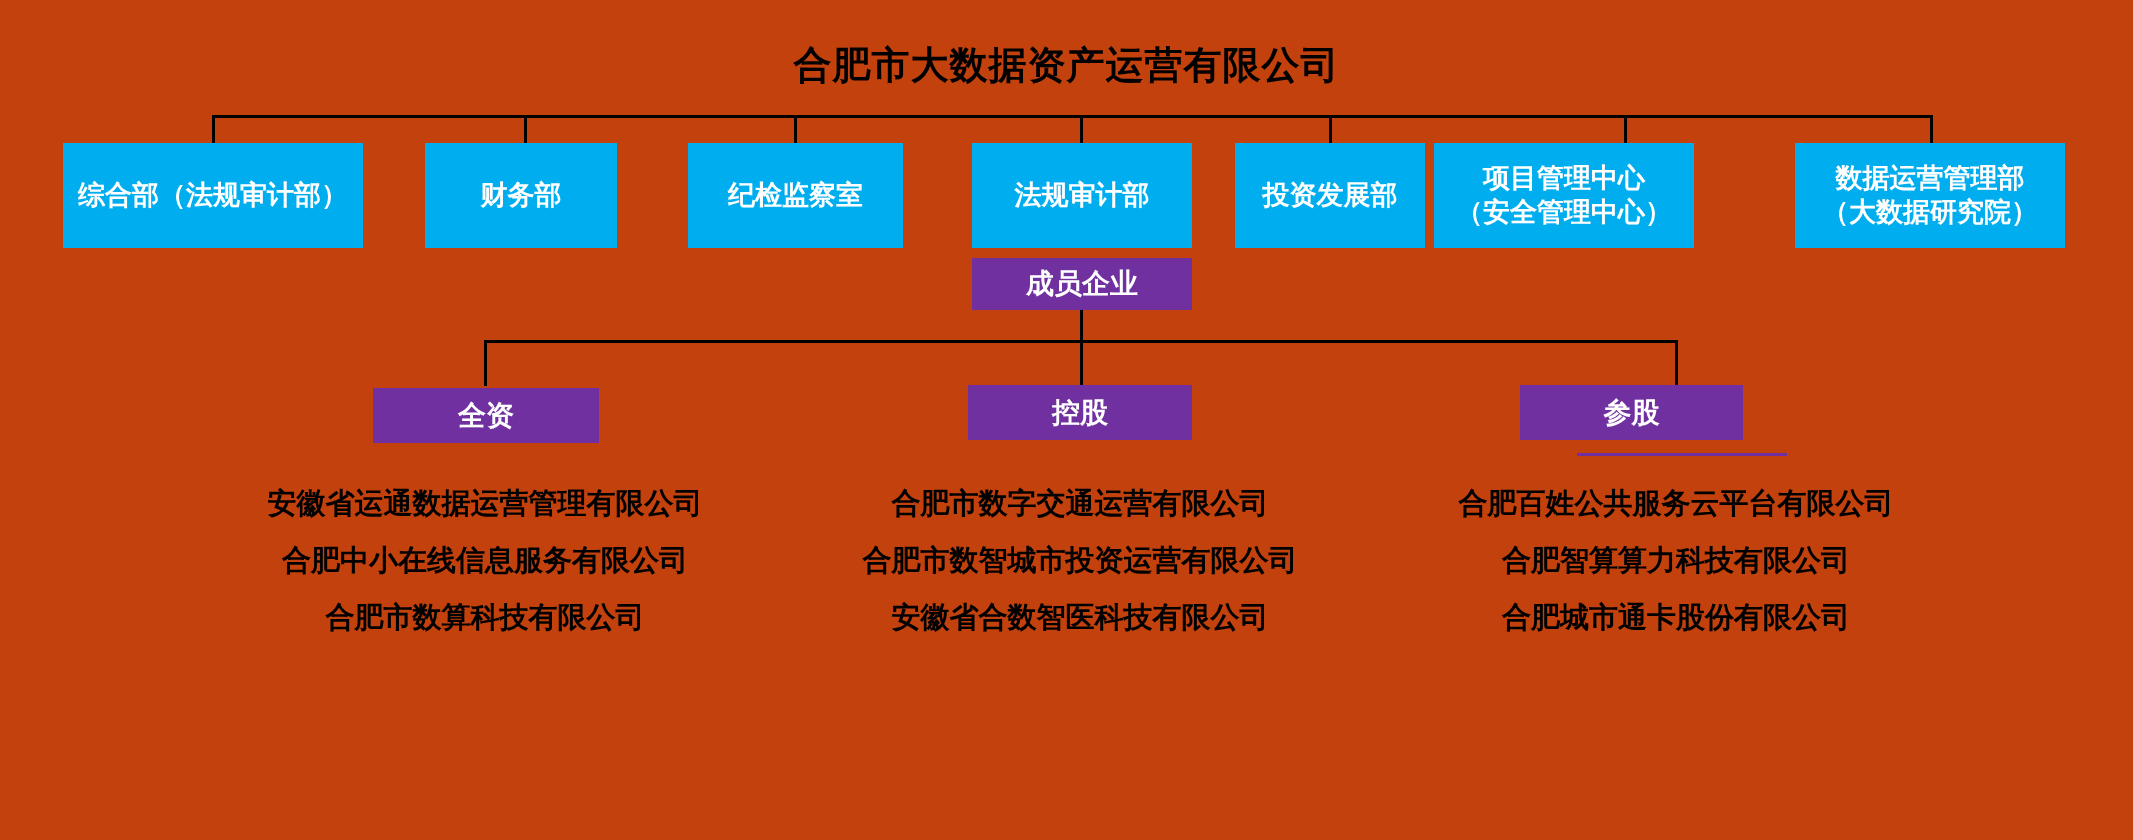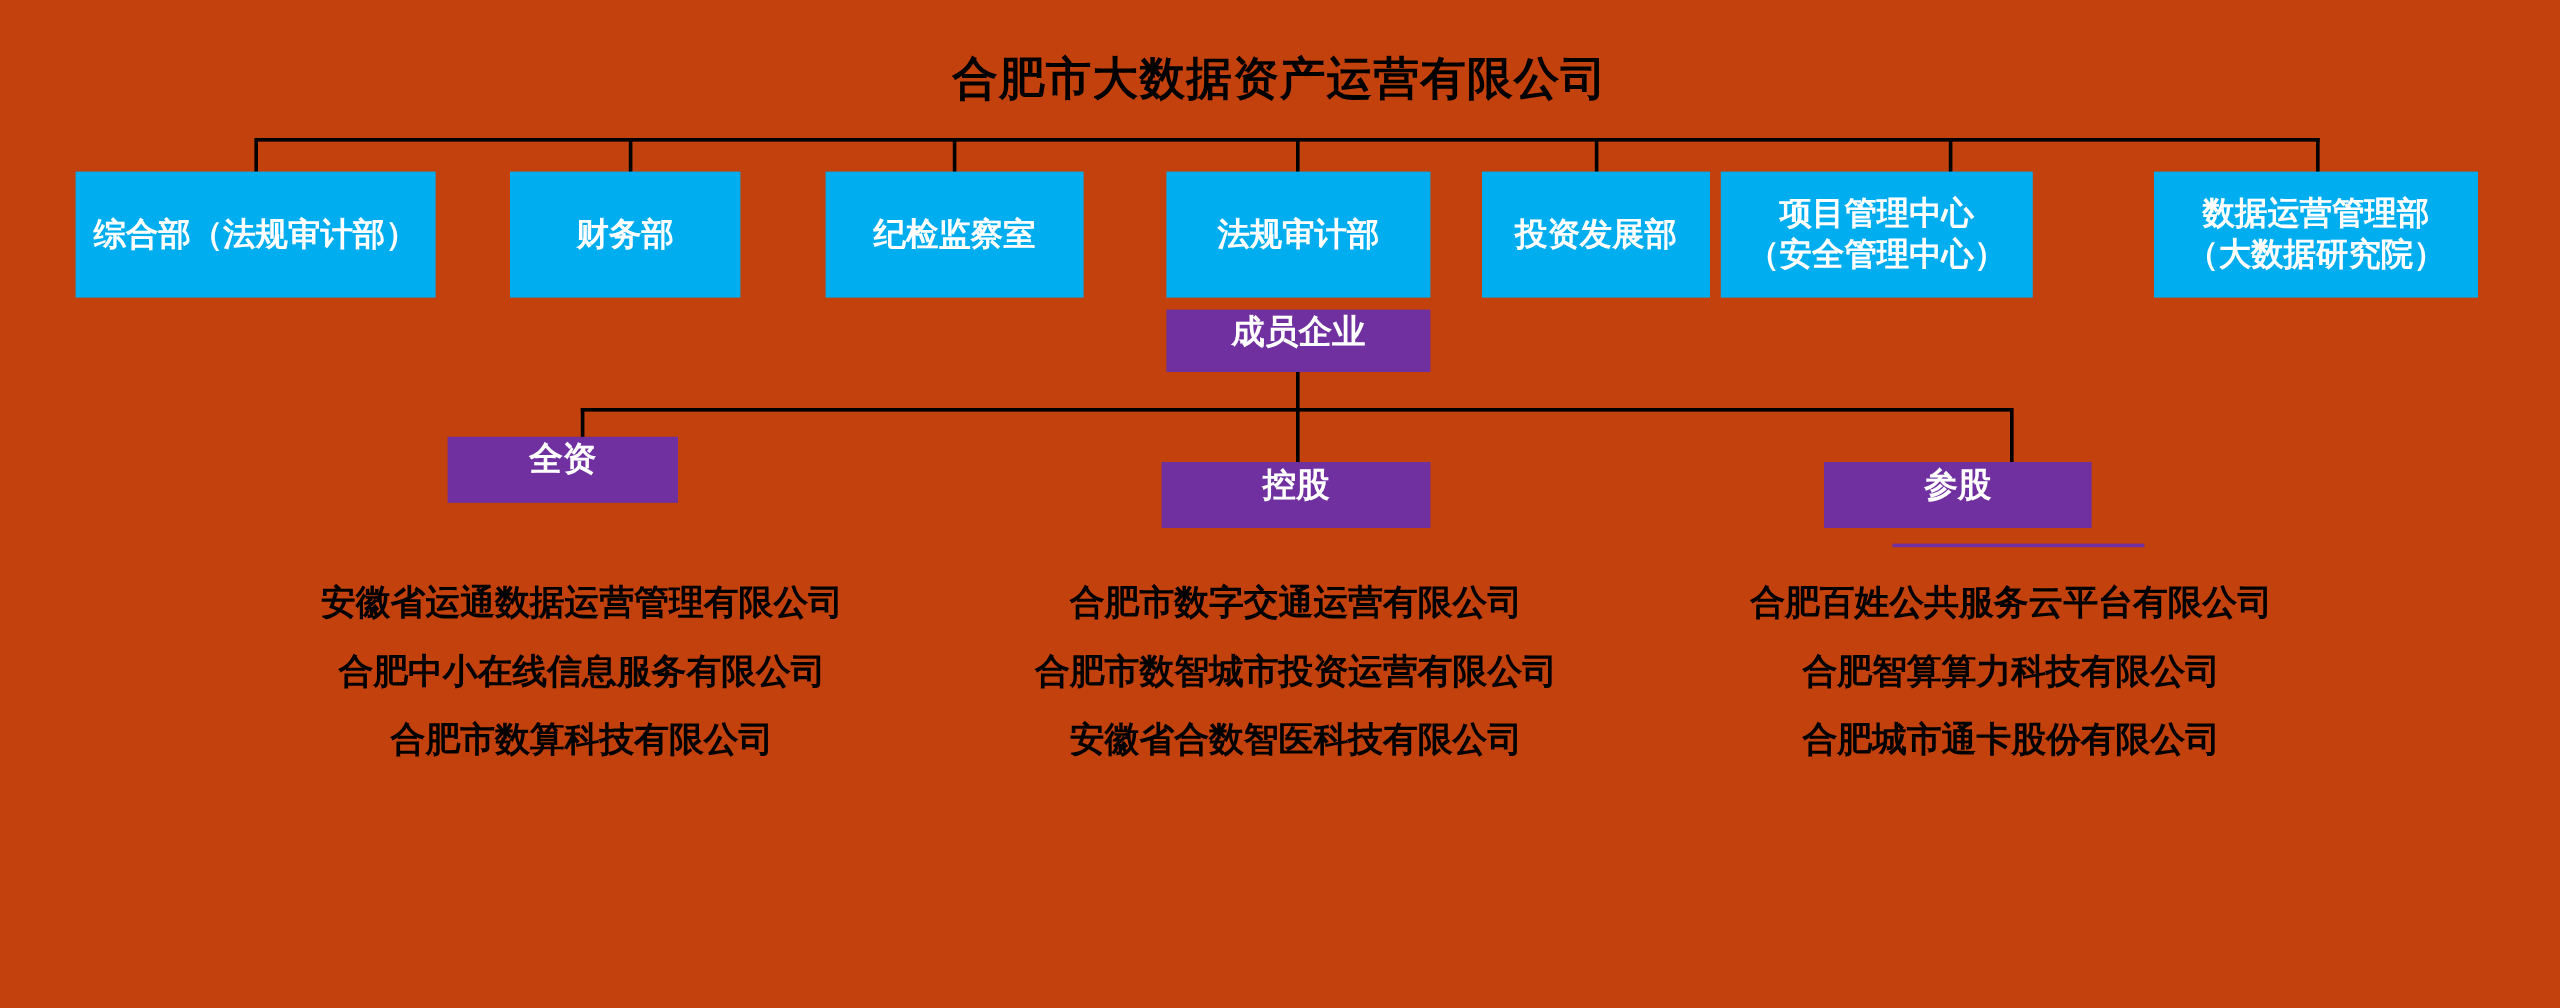--- a/index.html
+++ b/index.html
@@ -14,21 +14,21 @@
   .line{position:absolute;background:#000;}
   .h{height:3px;}
   .v{width:3px;}
   .dept{
     position:absolute;top:143px;height:105px;background:#00AEEF;color:#fff;
     display:flex;align-items:center;justify-content:center;text-align:center;
     font-size:27px;line-height:1.25;white-space:pre-line;
   }
   .member{
     position:absolute;background:#7030A0;color:#fff;
-    display:flex;align-items:flex-start;justify-content:center;text-align:center;
+    display:flex;align-items:center;justify-content:center;text-align:center;
     font-size:28px;
   }
   .underline{position:absolute;background:#7030A0;height:3px;}
   .col{
     position:absolute;top:486px;width:600px;display:flex;flex-direction:column;
     gap:23px;align-items:center;
   }
   .company{
     font-size:29px;line-height:34px;color:#000;text-align:center;white-space:nowrap;
   }
@@ -76,21 +76,21 @@
   <div class="member" style="left:972px;top:258px;width:220px;height:52px">
     <span>成员企业</span>
   </div>
 
   <div class="line v" style="left:1080px;top:310px;height:33px"></div>
   <div class="line h" style="left:484px;top:340px;width:1193px"></div>
   <div class="line v" style="left:484px;top:340px;height:46px"></div>
   <div class="line v" style="left:1080px;top:340px;height:46px"></div>
   <div class="line v" style="left:1675px;top:340px;height:46px"></div>
 
-  <div class="member" style="left:373px;top:364px;width:192px;height:55px">
+  <div class="member" style="left:373px;top:388px;width:226px;height:55px">
     <span>全资</span>
   </div>
   <div class="member" style="left:968px;top:385px;width:224px;height:55px">
     <span>控股</span>
   </div>
   <div class="member" style="left:1520px;top:385px;width:223px;height:55px">
     <span>参股</span>
   </div>
   <div class="underline" style="left:1577px;top:453px;width:210px"></div>
 

